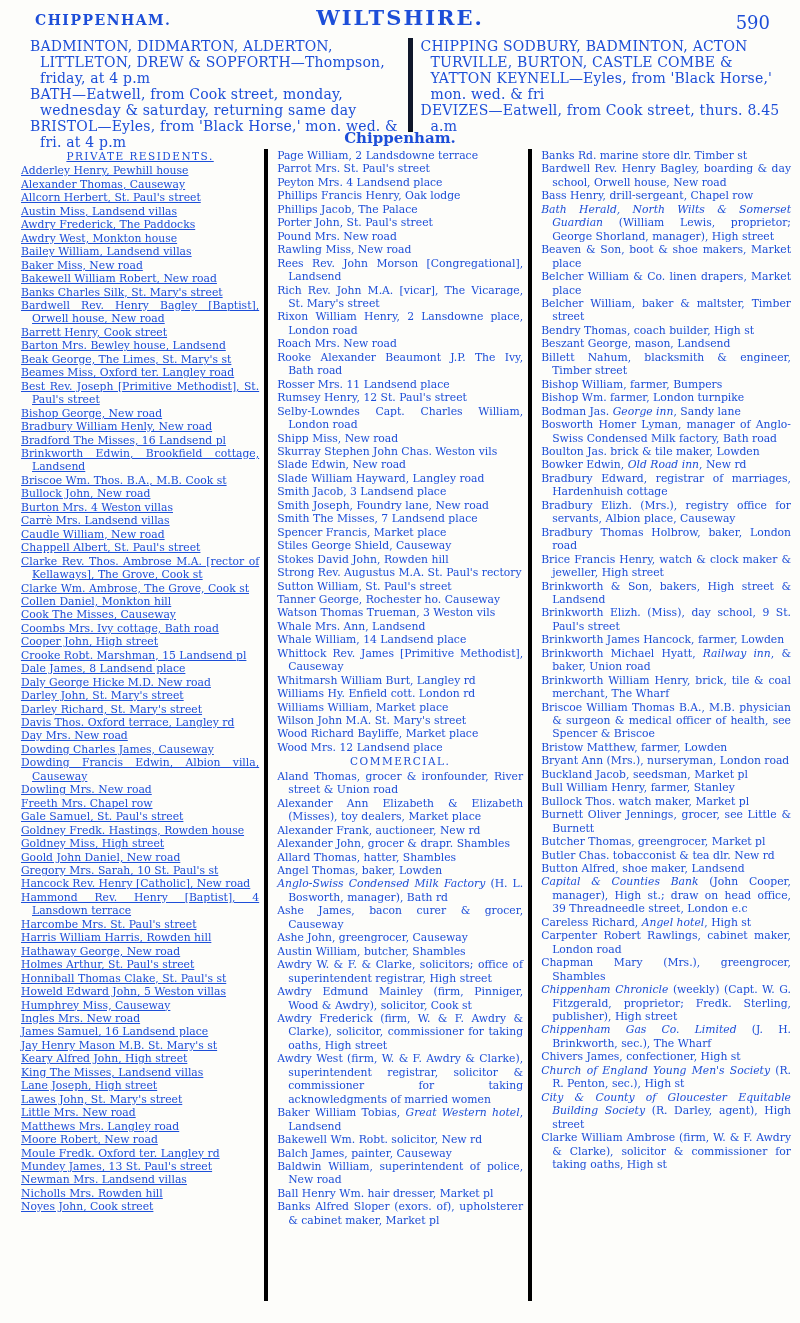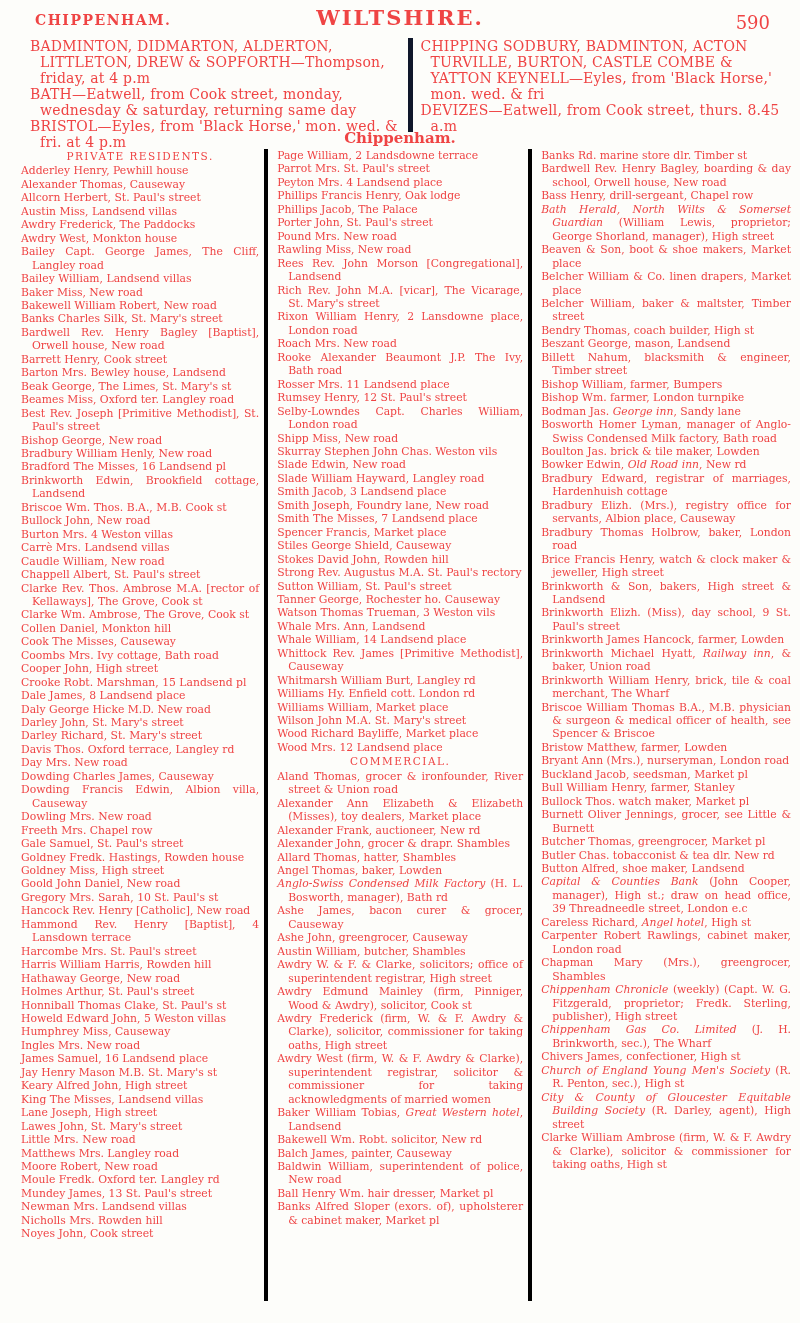--- a/index.html
+++ b/index.html
@@ -2,21 +2,21 @@
 <html><head>
 <meta charset="utf-8">
 <style>
   html, body { margin: 0; padding: 0; background: #d8d8d4; }
   .page {
     position: relative;
     width: 800px;
     height: 1323px;
     margin: 0 auto;
     background: #fdfdfa;
-    color: #ef4444;
+    color: #1d4ed8;
     font-family: "DejaVu Serif", serif;
     overflow: hidden;
   }
   
   .head-left {
     position: absolute; top: 12px; left: 35px;
     font-size: 14px; font-weight: bold; letter-spacing: 1.5px;
   }
   .head-center {
     position: absolute; top: 5px; left: 0; right: 0;
@@ -46,21 +46,21 @@
   
   .directory {
     position: absolute; top: 149px; left: 18px; right: 4px; height: 1152px;
     display: flex;
     overflow: hidden;
   }
   .dir-col {
     font-size: 10.8px; line-height: 13.45px;
     padding: 0 5px 0 3px;
   }
-  .dir-col.c1 { width: 244px; }
+  .dir-col.c1 { width: 244px; text-decoration: underline; }
   .dir-col.c2 { width: 252px; }
   .dir-col.c3 { width: 256px; }
   .dir-col.c2, .dir-col.c3 { border-left: 4px solid #000000; padding-left: 9px; }
   .dir-entry {
     text-indent: -11px; padding-left: 11px;
     text-align: justify;
   }
   .dir-heading {
     text-align: center; letter-spacing: 1.5px; font-size: 10.5px;
     margin: 1px 0 1px 0;
@@ -92,21 +92,20 @@
 
   <div class="directory">
     <div class="dir-col c1">
         <div class="dir-heading">PRIVATE RESIDENTS.</div>
         <div class="dir-entry">Adderley Henry, Pewhill house</div>
         <div class="dir-entry">Alexander Thomas, Causeway</div>
         <div class="dir-entry">Allcorn Herbert, St. Paul's street</div>
         <div class="dir-entry">Austin Miss, Landsend villas</div>
         <div class="dir-entry">Awdry Frederick, The Paddocks</div>
         <div class="dir-entry">Awdry West, Monkton house</div>
-        <div class="dir-entry">Bailey Capt. George James, The Cliff, Langley road</div>
         <div class="dir-entry">Bailey William, Landsend villas</div>
         <div class="dir-entry">Baker Miss, New road</div>
         <div class="dir-entry">Bakewell William Robert, New road</div>
         <div class="dir-entry">Banks Charles Silk, St. Mary's street</div>
         <div class="dir-entry">Bardwell Rev. Henry Bagley [Baptist], Orwell house, New road</div>
         <div class="dir-entry">Barrett Henry, Cook street</div>
         <div class="dir-entry">Barton Mrs. Bewley house, Landsend</div>
         <div class="dir-entry">Beak George, The Limes, St. Mary's st</div>
         <div class="dir-entry">Beames Miss, Oxford ter. Langley road</div>
         <div class="dir-entry">Best Rev. Joseph [Primitive Methodist], St. Paul's street</div>

